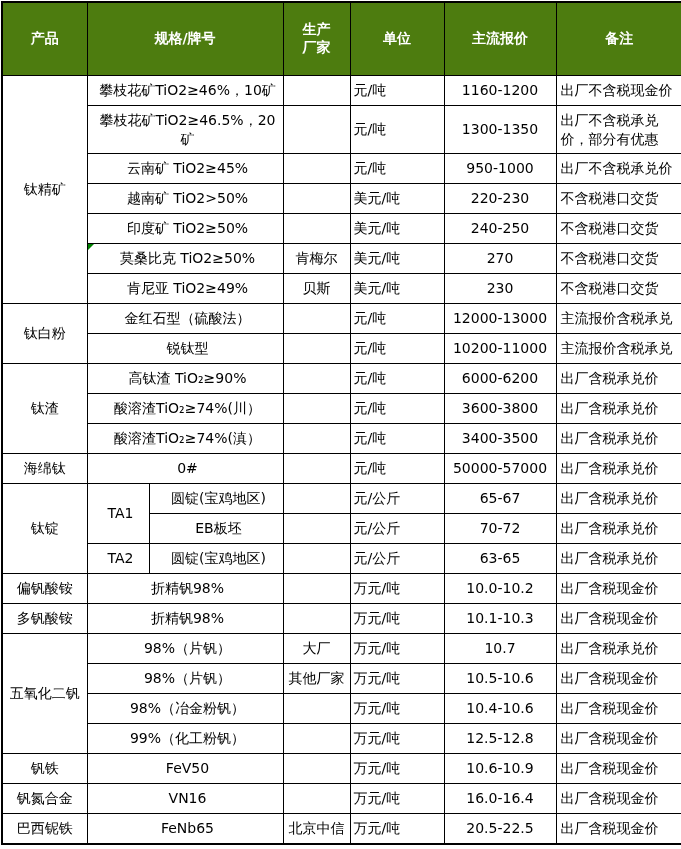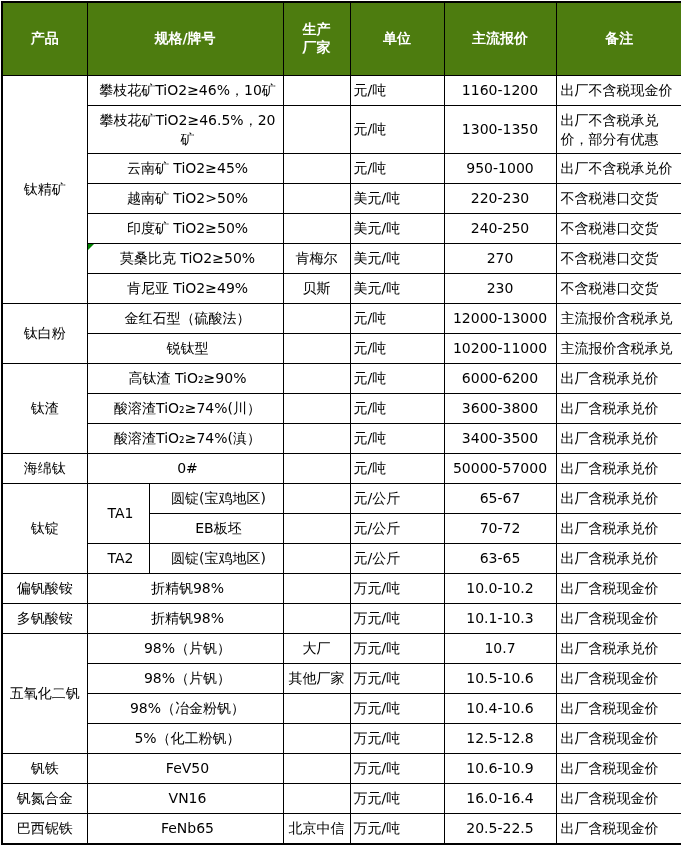--- a/index.html
+++ b/index.html
@@ -224,21 +224,21 @@
           <td class="c-note">出厂含税现金价</td>
         </tr>
         <tr>
           <td class="c-spec" colspan="2">98%（冶金粉钒）</td>
           <td class="c-mfr"></td>
           <td class="c-unit">万元/吨</td>
           <td class="c-price">10.4-10.6</td>
           <td class="c-note">出厂含税现金价</td>
         </tr>
         <tr>
-          <td class="c-spec" colspan="2">5%（化工粉钒）</td>
+          <td class="c-spec" colspan="2">99%（化工粉钒）</td>
           <td class="c-mfr"></td>
           <td class="c-unit">万元/吨</td>
           <td class="c-price">12.5-12.8</td>
           <td class="c-note">出厂含税现金价</td>
         </tr>
         <tr>
           <td class="c-product" rowspan="1">钒铁</td>
           <td class="c-spec" colspan="2">FeV50</td>
           <td class="c-mfr"></td>
           <td class="c-unit">万元/吨</td>

